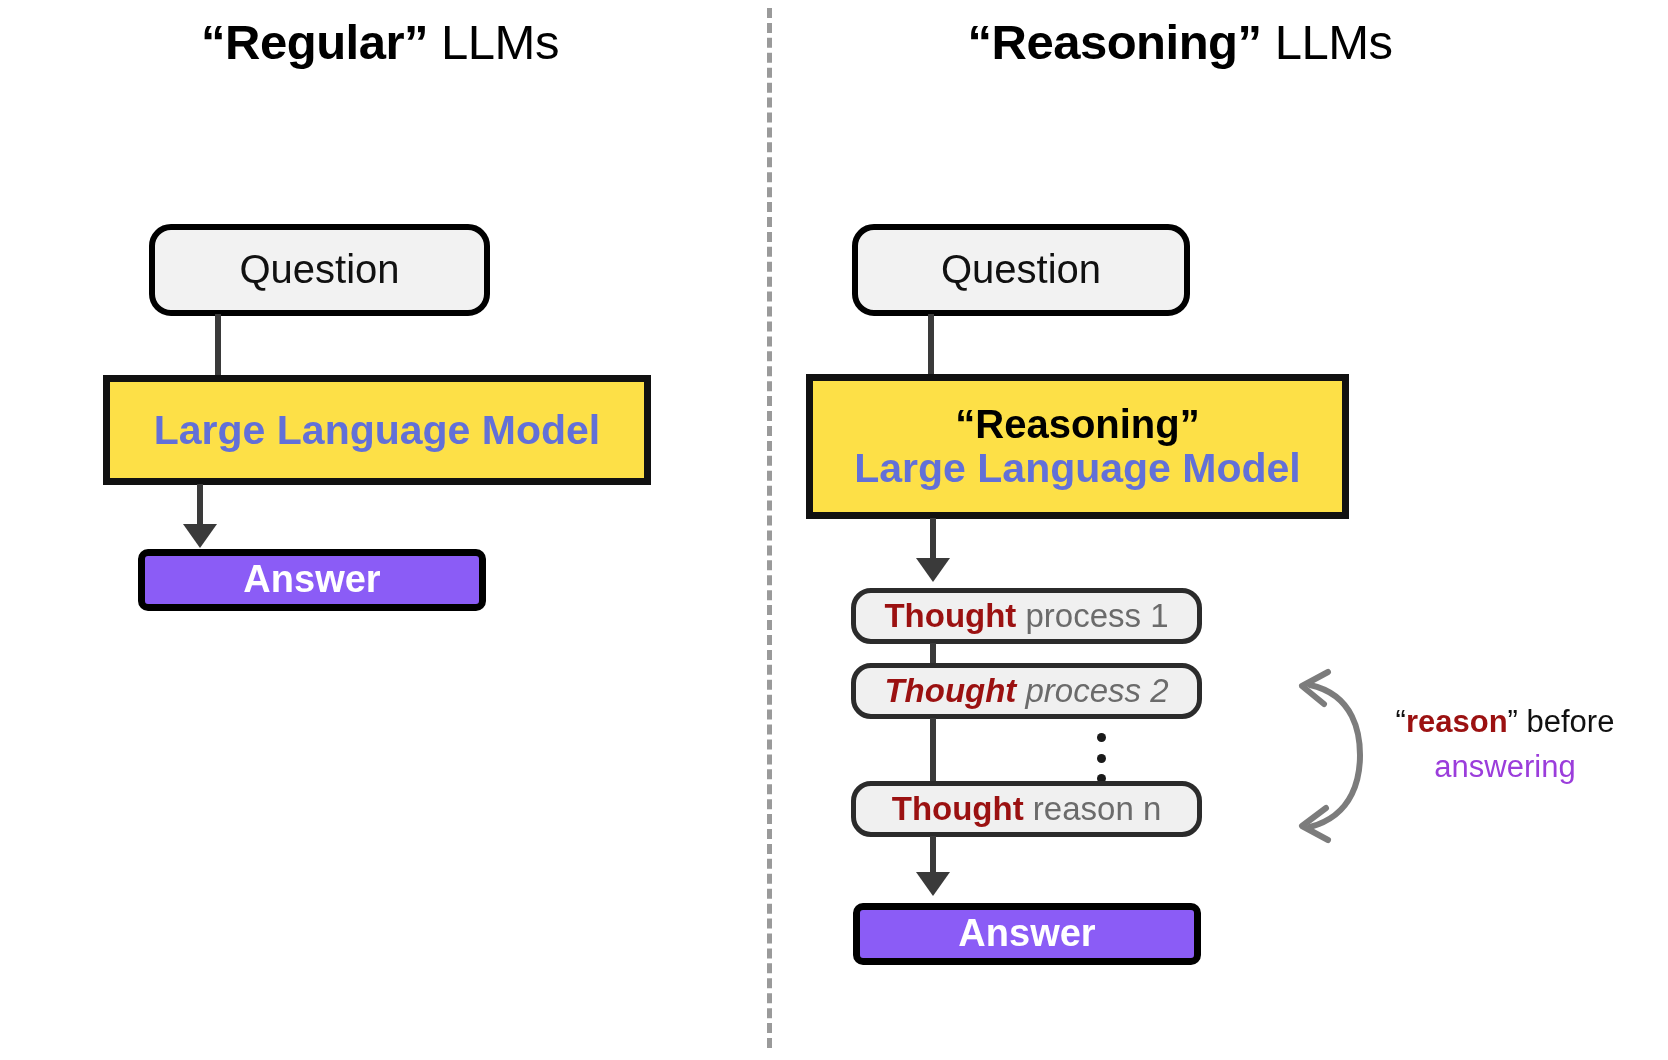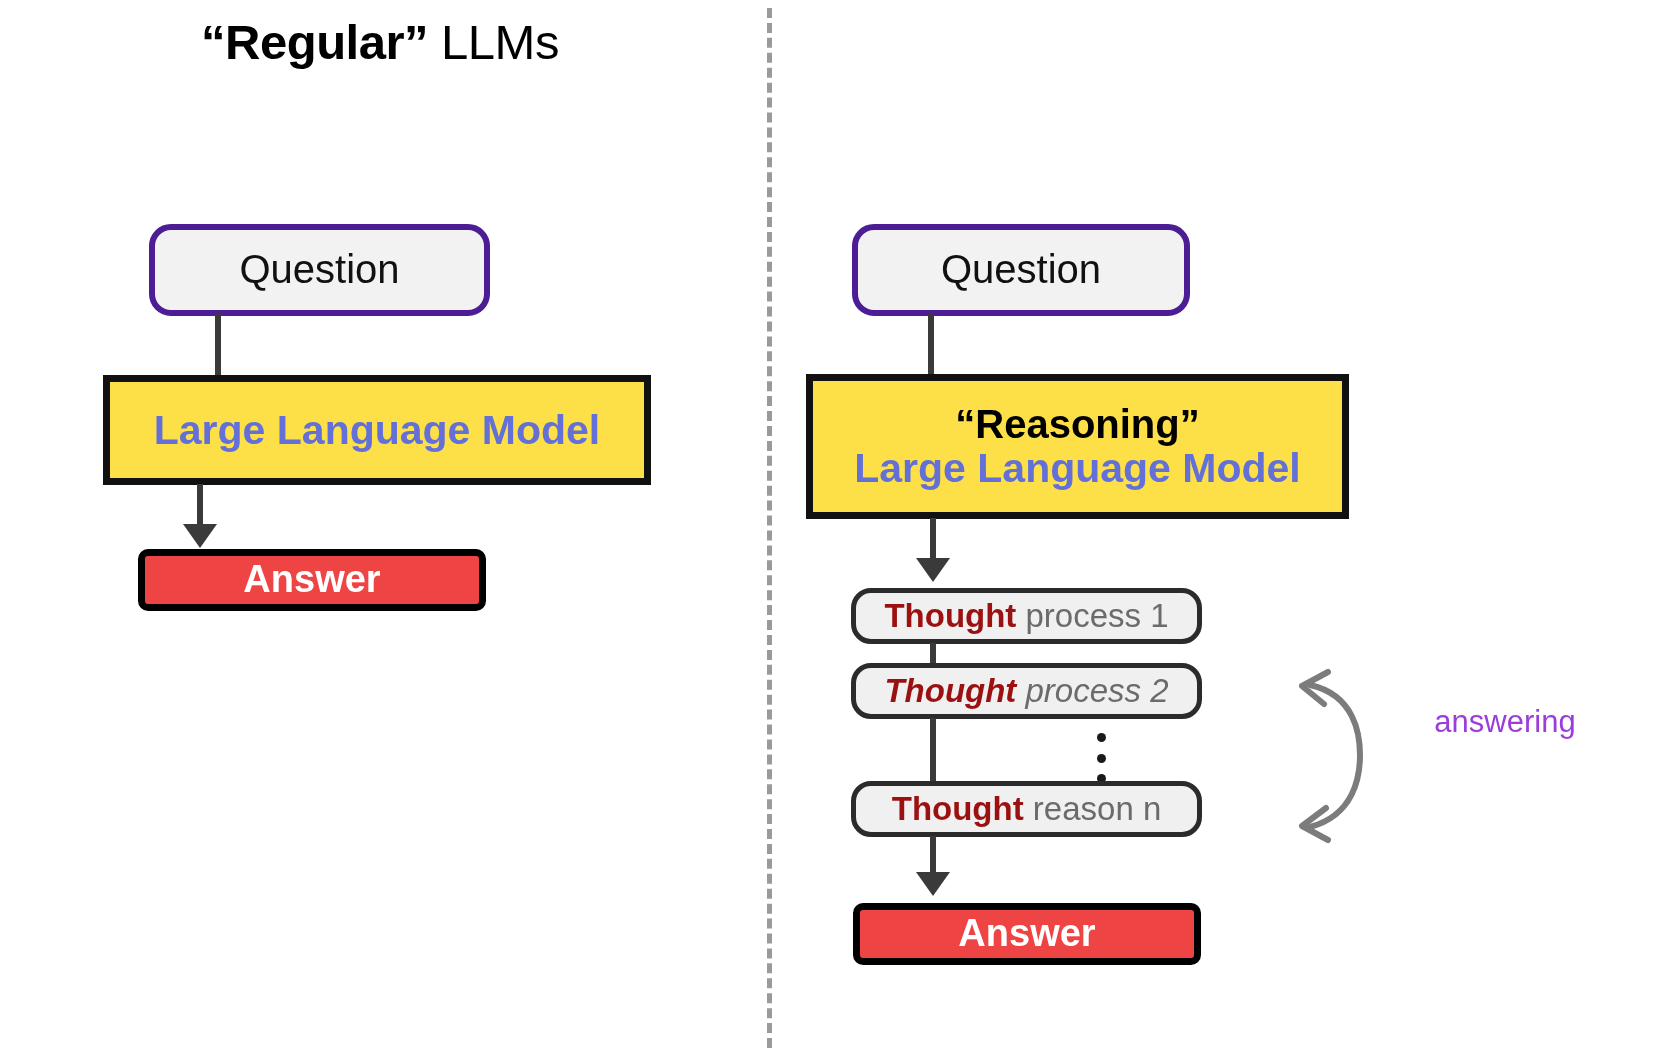--- a/index.html
+++ b/index.html
@@ -56,21 +56,21 @@
     box-sizing: border-box;
     display: flex;
     align-items: center;
     justify-content: center;
     text-align: center;
     line-height: 1.08;
   }
 
   .box-question {
     background: #f2f2f2;
-    border: 6px solid #4c1d95;
+    border: 6px solid #000000;
     border-radius: 22px;
     font-size: 40px;
     font-weight: 400;
     color: #111111;
   }
 
   .box-llm {
     background: #fde047;
     border: 7px solid #111111;
     border-radius: 0px;
@@ -94,21 +94,21 @@
     background: #f0f0f0;
     border: 5px solid #2b2b2b;
     border-radius: 20px;
     font-size: 33px;
     justify-content: center;
   }
   .box-thought .t-strong { color: #9b1111; font-weight: 700; }
   .box-thought .t-rest   { color: #6b6b6b; font-weight: 400; }
 
   .box-answer {
-    background: #ef4444;
+    background: #8b5cf6;
     border: 7px solid #000000;
     border-radius: 10px;
     font-size: 38px;
     font-weight: 700;
     color: #ffffff;
   }
 
   
   .vline {
     position: absolute;
@@ -163,20 +163,23 @@
 </style>
 </head>
 <body>
 
 <div class="stage">
 
   <div class="panel-title" id="title-left">
     <span class="strong">“Regular”</span><span class="light"> LLMs</span>
   </div>
 
+  <div class="panel-title" id="title-right">
+    <span class="strong">“Reasoning”</span><span class="light"> LLMs</span>
+  </div>
 
   <div id="divider"></div>
 
   <div class="box box-question" style="left:149px; top:224px; width:341px; height:92px;">
     <span>Question</span>
   </div>
 
   <div class="vline" style="left:215px; top:314px; height:62px;"></div>
 
   <div class="box box-llm" style="left:103px; top:375px; width:548px; height:110px;">
@@ -233,16 +236,17 @@
     <span>Answer</span>
   </div>
 
   <svg id="brace-arrow" viewBox="0 0 150 190" fill="none">
     <path d="M 30 25 C 75 35, 80 75, 80 95 C 80 115, 75 155, 30 167" stroke="#7c7c7c" stroke-width="6" fill="none" stroke-linecap="round"></path>
     <path d="M 48 12 L 22 26 L 44 44" stroke="#7c7c7c" stroke-width="6" fill="none" stroke-linecap="round" stroke-linejoin="round"></path>
     <path d="M 46 148 L 22 166 L 48 180" stroke="#7c7c7c" stroke-width="6" fill="none" stroke-linecap="round" stroke-linejoin="round"></path>
   </svg>
 
   <div id="annotation">
+    <div><span class="a-plain">“</span><span class="a-reason">reason</span><span class="a-plain">”</span><span class="a-plain"> before</span></div>
     <div class="a-answering">answering</div>
   </div>
 
 </div>
 
 </body></html>

